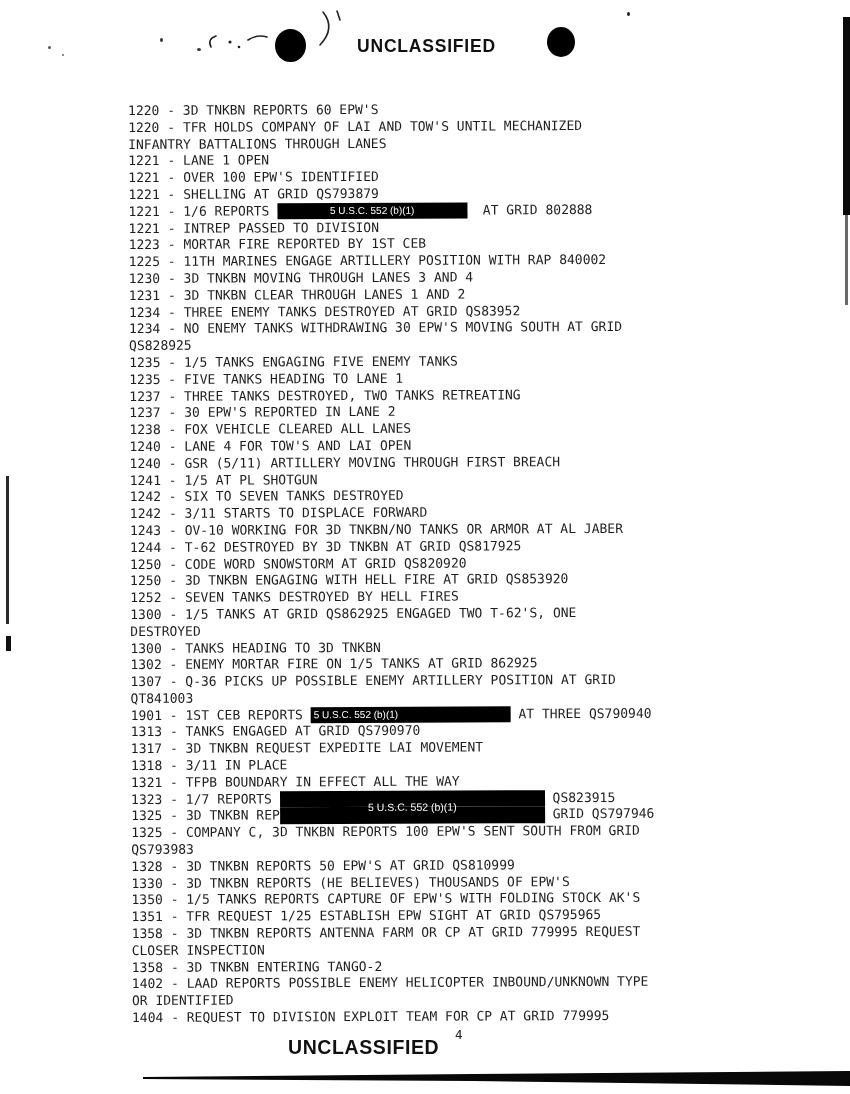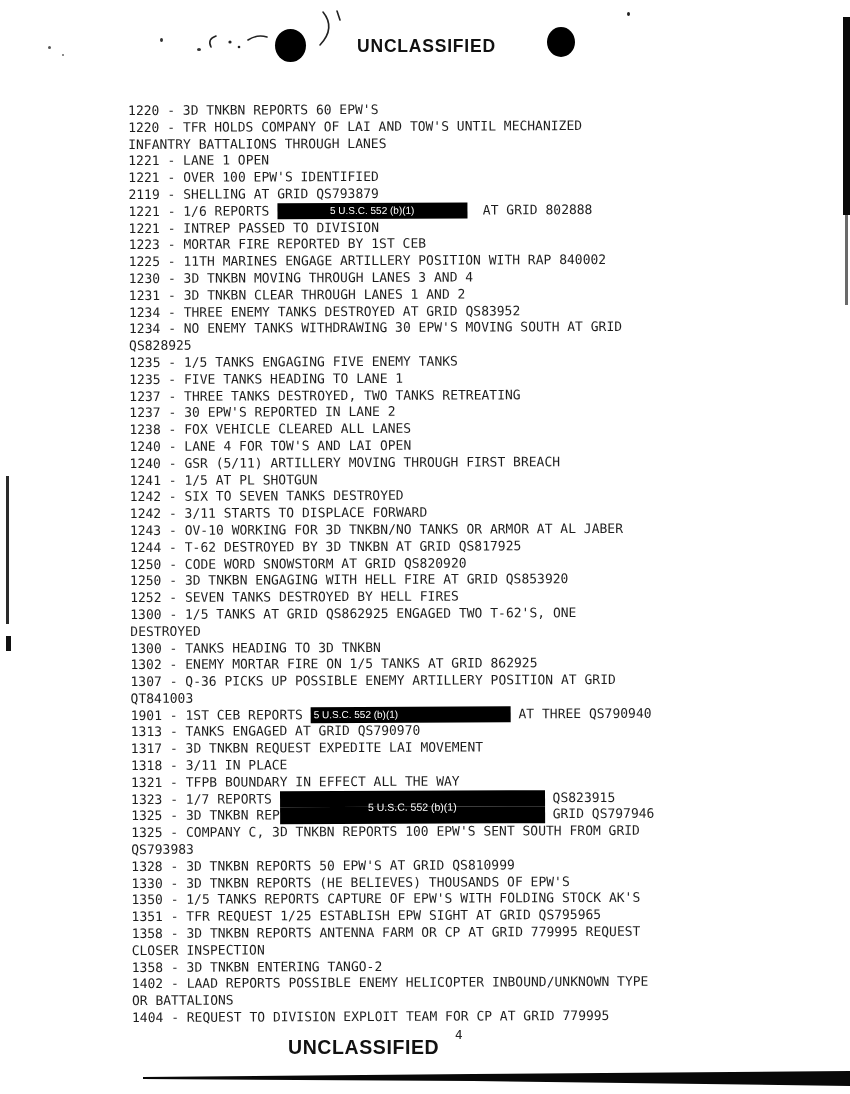--- a/index.html
+++ b/index.html
@@ -101,21 +101,21 @@
 <div class="edge-right-2"></div>
 <div class="edge-left-1"></div>
 <div class="edge-left-2"></div>
 
 <div class="page-text">
     <div class="line"><span>1220 - 3D TNKBN REPORTS 60 EPW'S</span></div>
     <div class="line"><span>1220 - TFR HOLDS COMPANY OF LAI AND TOW'S UNTIL MECHANIZED</span></div>
     <div class="line"><span>INFANTRY BATTALIONS THROUGH LANES</span></div>
     <div class="line"><span>1221 - LANE 1 OPEN</span></div>
     <div class="line"><span>1221 - OVER 100 EPW'S IDENTIFIED</span></div>
-    <div class="line"><span>2119 - SHELLING AT </span><span class="ul">GRID QS793879</span></div>
+    <div class="line"><span>1221 - SHELLING AT </span><span class="ul">GRID QS793879</span></div>
     <div class="line"><span>1221 - 1/6 REPORTS </span><span class="redact center" style="width: 190px;">5 U.S.C. 552 (b)(1)</span><span>  AT GRID 802888</span></div>
     <div class="line"><span>1221 - INTREP PASSED TO DIVISION</span></div>
     <div class="line"><span>1223 - MORTAR FIRE REPORTED BY 1ST CEB</span></div>
     <div class="line"><span>1225 - 11TH MARINES ENGAGE ARTILLERY POSITION WITH RAP 840002</span></div>
     <div class="line"><span>1230 - 3D TNKBN MOVING THROUGH LANES 3 AND 4</span></div>
     <div class="line"><span>1231 - 3D TNKBN CLEAR THROUGH LANES 1 AND 2</span></div>
     <div class="line"><span>1234 - THREE ENEMY TANKS DESTROYED AT GRID QS83952</span></div>
     <div class="line"><span>1234 - NO ENEMY TANKS WITHDRAWING 30 EPW'S MOVING SOUTH AT GRID</span></div>
     <div class="line"><span>QS828925</span></div>
     <div class="line"><span>1235 - 1/5 TANKS ENGAGING FIVE ENEMY TANKS</span></div>
@@ -149,21 +149,21 @@
     <div class="line"><span>1325 - COMPANY C, 3D TNKBN REPORTS 100 EPW'S SENT SOUTH FROM GRID</span></div>
     <div class="line"><span>QS793983</span></div>
     <div class="line"><span>1328 - 3D TNKBN REPORTS 50 EPW'S AT GRID QS810999</span></div>
     <div class="line"><span>1330 - 3D TNKBN REPORTS (HE BELIEVES) THOUSANDS OF EPW'S</span></div>
     <div class="line"><span>1350 - 1/5 TANKS REPORTS CAPTURE OF EPW'S WITH FOLDING STOCK AK'S</span></div>
     <div class="line"><span>1351 - TFR REQUEST 1/25 ESTABLISH EPW SIGHT AT GRID QS795965</span></div>
     <div class="line"><span>1358 - 3D TNKBN REPORTS ANTENNA FARM OR CP AT GRID 779995 REQUEST</span></div>
     <div class="line"><span>CLOSER INSPECTION</span></div>
     <div class="line"><span>1358 - 3D TNKBN ENTERING TANGO-2</span></div>
     <div class="line"><span>1402 - LAAD REPORTS POSSIBLE ENEMY HELICOPTER INBOUND/UNKNOWN TYPE</span></div>
-    <div class="line"><span>OR BATTALIONS</span></div>
+    <div class="line"><span>OR IDENTIFIED</span></div>
     <div class="line"><span>1404 - REQUEST TO DIVISION EXPLOIT TEAM FOR CP AT GRID 779995</span></div>
   </div>
 
 <div class="ftr-title">UNCLASSIFIED</div>
 <div class="ftr-page">4</div>
 
 <svg class="bottom-bar-svg" width="707" height="23" viewBox="0 0 707 23">
   <polygon points="0,6 330,3 707,0 707,15 330,10 0,8" fill="#080808"></polygon>
 </svg>
 

